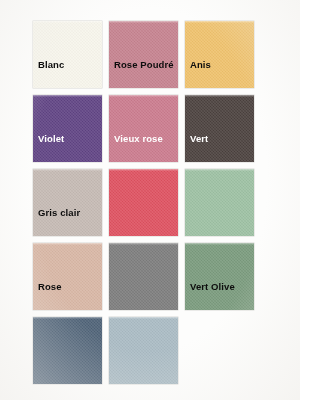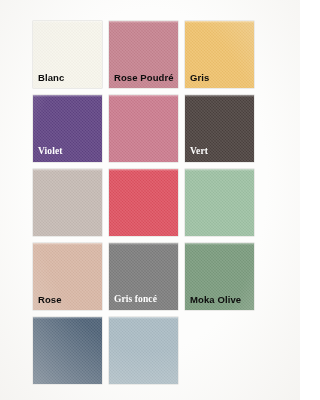--- a/index.html
+++ b/index.html
@@ -71,29 +71,29 @@
     position: absolute;
     left: 0; right: 0; top: 0;
     height: 2px;
     pointer-events: none;
     background: linear-gradient(to bottom, rgba(255,255,255,0.45), rgba(255,255,255,0));
   }
 
   .swatch-label {
     position: relative;
     z-index: 3;
-    padding: 0 0 5px 5px;
+    padding: 0 0 18px 5px;
     font-size: 9.5px;
     font-weight: bold;
     line-height: 1.05;
     letter-spacing: 0.1px;
     white-space: nowrap;
   }
   .swatch-label.dark  { color: #0d0d0d; }
-  .swatch-label.light { color: #ffffff; font-family: Liberation Serif, serif; }
+  .swatch-label.light { color: #ffffff; }
 
   .swatch.empty {
     background: transparent;
     box-shadow: none;
   }
 </style>
 </head>
 <body>
 
 <div id="sheet" style="background-color: rgb(253, 253, 252);">
@@ -107,71 +107,72 @@
         <span class="swatch-label dark">Blanc</span>
       </div>
       <div class="swatch" style="background-color: rgb(196, 128, 141);">
         <div class="tex"></div>
         <div class="edge"></div>
         <span class="swatch-label dark">Rose Poudré</span>
       </div>
       <div class="swatch" style="background-color: rgb(238, 192, 106);">
         <div class="tex"></div>
         <div class="edge"></div>
-        <span class="swatch-label dark">Gris</span>
+        <span class="swatch-label dark">Anis</span>
       </div>
     </div>
 
     <div class="swatch-row">
       <div class="swatch" style="background-color: rgb(94, 65, 130);">
         <div class="tex"></div>
         <div class="edge"></div>
         <span class="swatch-label light">Violet</span>
       </div>
       <div class="swatch" style="background-color: rgb(201, 121, 140);">
         <div class="tex"></div>
         <div class="edge"></div>
+        <span class="swatch-label light">Vieux rose</span>
       </div>
       <div class="swatch" style="background-color: rgb(73, 63, 60);">
         <div class="tex"></div>
         <div class="edge"></div>
         <span class="swatch-label light">Vert</span>
       </div>
     </div>
 
     <div class="swatch-row">
       <div class="swatch" style="background-color: rgb(195, 184, 178);">
         <div class="tex"></div>
         <div class="edge"></div>
+        <span class="swatch-label dark">Gris clair</span>
       </div>
       <div class="swatch" style="background-color: rgb(221, 79, 94);">
         <div class="tex"></div>
         <div class="edge"></div>
       </div>
       <div class="swatch" style="background-color: rgb(155, 191, 161);">
         <div class="tex"></div>
         <div class="edge"></div>
       </div>
     </div>
 
     <div class="swatch-row">
       <div class="swatch" style="background-color: rgb(215, 181, 163);">
         <div class="tex"></div>
         <div class="edge"></div>
         <span class="swatch-label dark">Rose</span>
       </div>
       <div class="swatch" style="background-color: rgb(123, 123, 123);">
         <div class="tex"></div>
         <div class="edge"></div>
-        <span class="swatch-label light">Gris foncé</span>
       </div>
       <div class="swatch" style="background-color: rgb(120, 153, 123);">
         <div class="tex"></div>
         <div class="edge"></div>
-        <span class="swatch-label dark">Moka Olive</span>
+        <span class="swatch-label dark">Vert Olive</span>
       </div>
     </div>
 
     <div class="swatch-row">
       <div class="swatch" style="background-color: rgb(76, 96, 117);">
         <div class="tex"></div>
         <div class="edge"></div>
       </div>
       <div class="swatch" style="background-color: rgb(168, 185, 194);">
         <div class="tex"></div>

